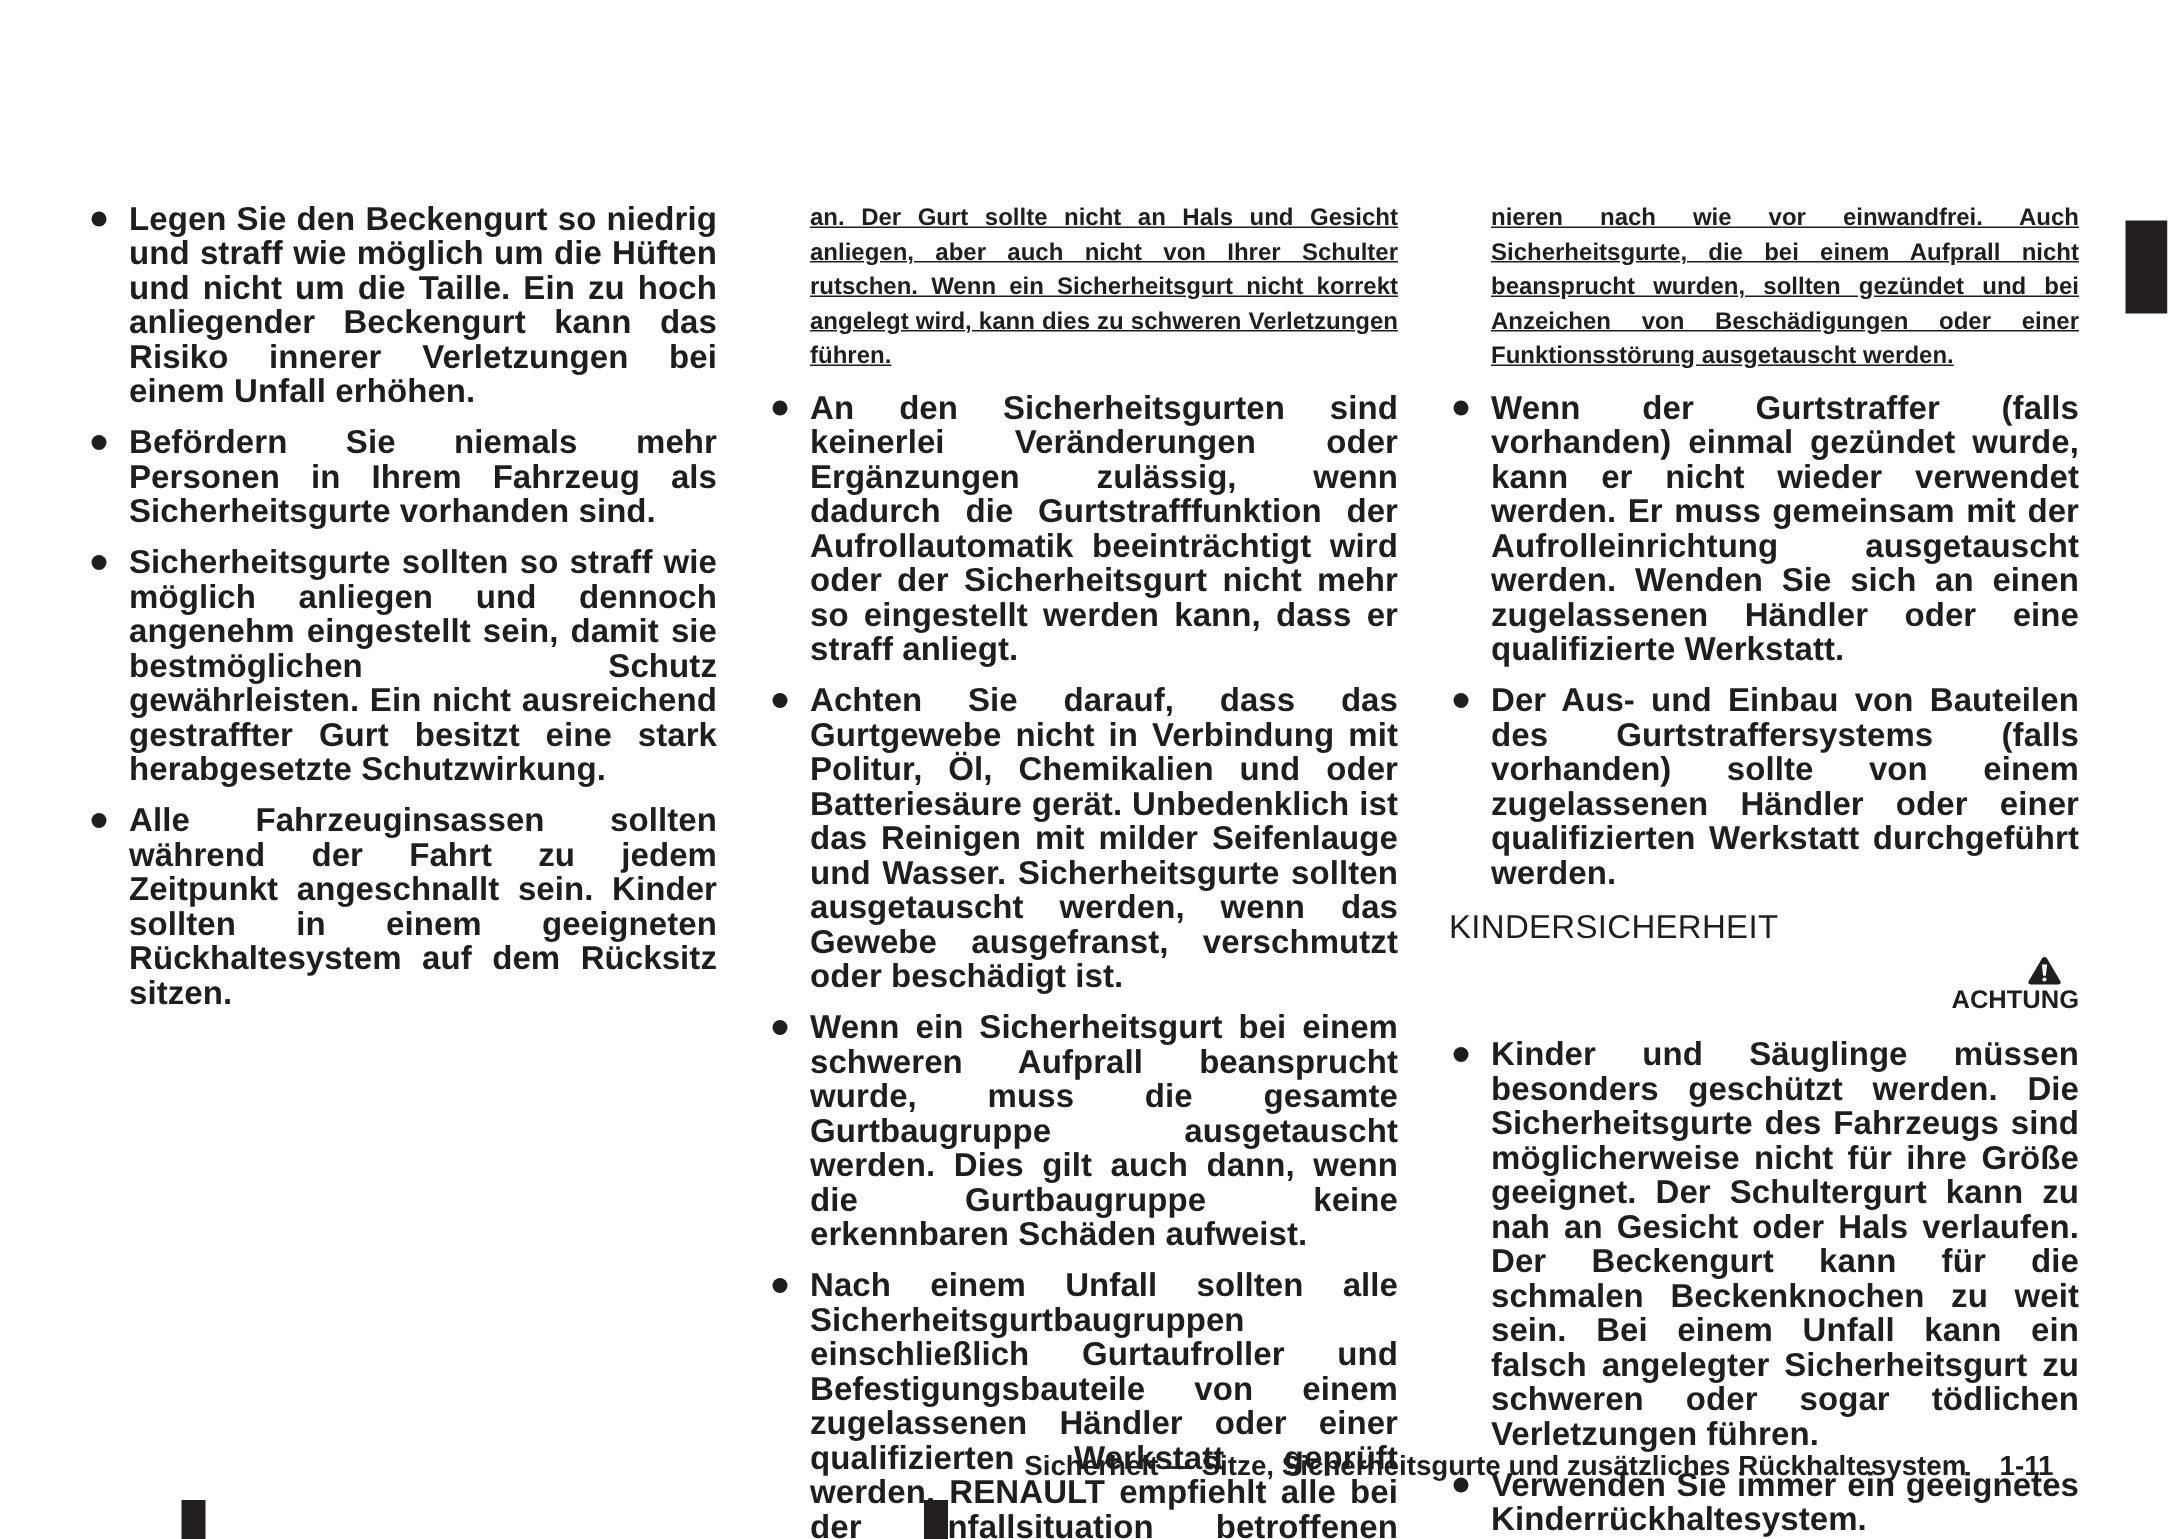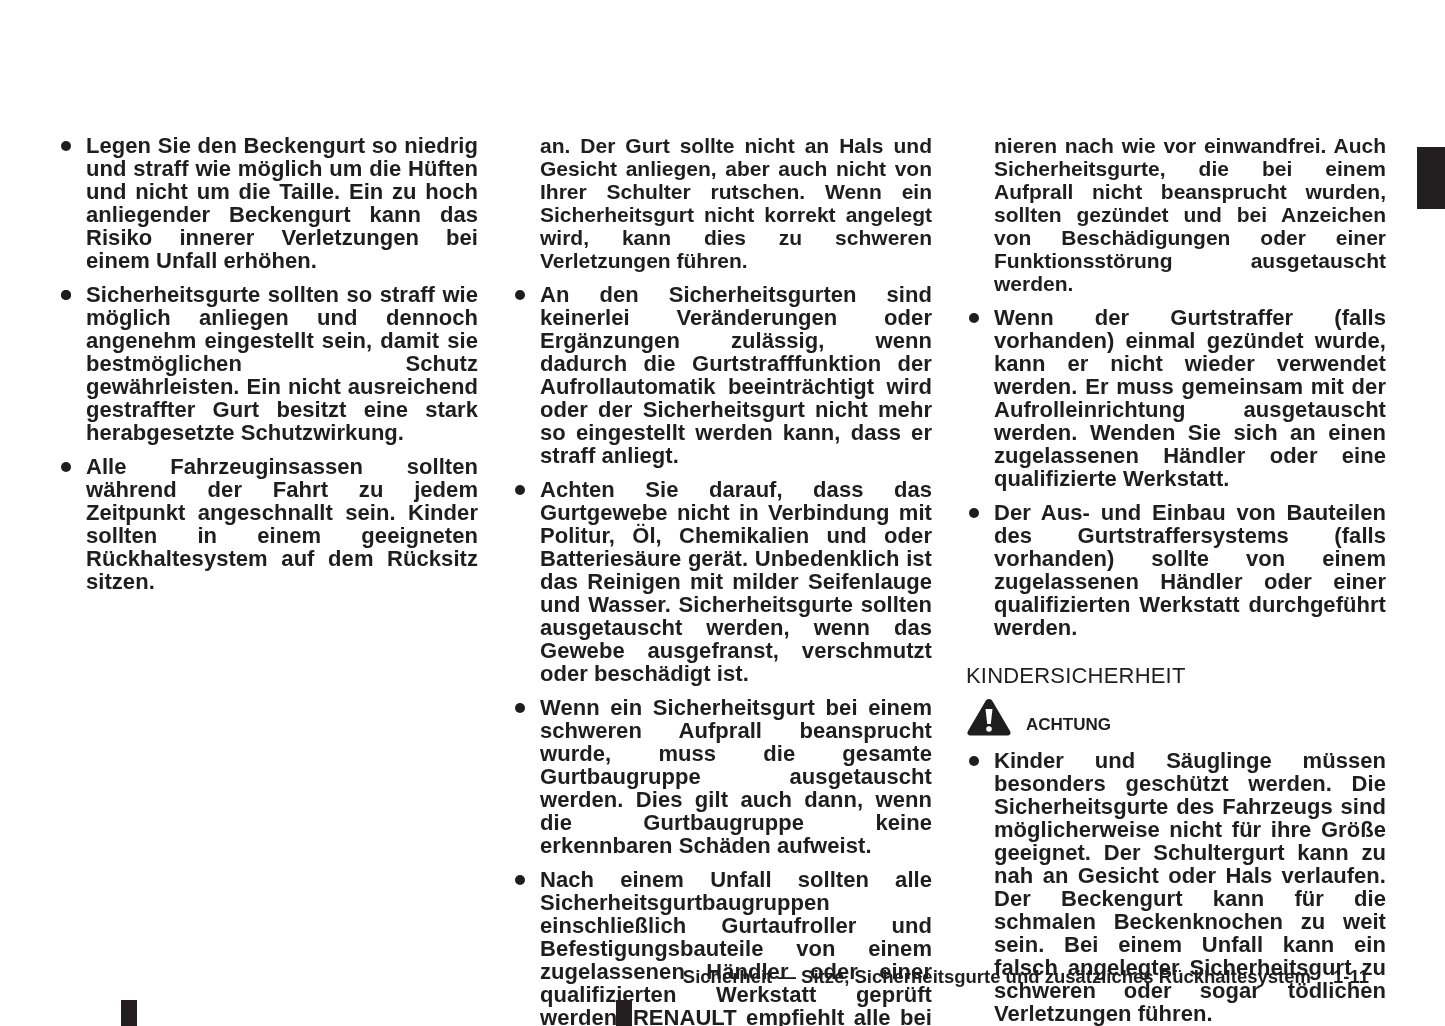--- a/index.html
+++ b/index.html
@@ -11,38 +11,38 @@
   .col1 { left: 58px; }
   .col2 { left: 512px; }
   .col3 { left: 966px; }
   .bullet {
     position: relative; padding-left: 28px; font-size: 22px; line-height: 23px;
     text-align: justify; margin: 0 0 11px 0; font-weight: 600; letter-spacing: 0.05px;
   }
   .bullet .dot {
     position: absolute; left: 3px; top: 7px; width: 10px; height: 10px; border-radius: 50%; background: #1e1e1e;
   }
-  .cont { padding-left: 28px; font-size: 21px; line-height: 23px; text-align: justify; margin: 0 0 11px 0; font-weight: 600; }
-  .section-title { font-size: 22px; font-weight: 400; margin: 24px 0 6px 0; letter-spacing: 0.2px; }
-  .warning { display: flex; align-items: flex-end; margin: 0 0 12px 0; height: 42px; }
+  .cont { padding-left: 28px; font-size: 16px; line-height: 23px; text-align: justify; margin: 0 0 11px 0; font-weight: 600; text-decoration: underline; }
+  .section-title { font-size: 22px; font-weight: 400; margin: 12px 0 6px 0; letter-spacing: 0.2px; }
+  .warning { display: flex; align-items: flex-end; margin: 0 0 12px 0; height: 42px; flex-direction: column; }
   .warning svg { width: 46px; height: 40px; }
   .warning .label { font-size: 17px; font-weight: 700; margin-left: 14px; margin-bottom: 2px; }
   .footer { position: absolute; top: 966px; right: 76px; font-size: 18.5px; font-weight: 600; white-space: nowrap; }
   .footer .page { margin-left: 22px; }
   .side-tab { position: absolute; left: 1417px; top: 147px; width: 28px; height: 62px; background: #231f20; }
   .crop-mark { position: absolute; top: 1000px; width: 16px; height: 26px; background: #231f20; }
 </style>
 </head>
 <body>
 
 <div class="side-tab"></div>
 
 <div class="col col1">
   <p class="bullet"><span class="dot"></span><span>Legen Sie den Beckengurt so niedrig und straff wie möglich um die Hüften und nicht um die Taille. Ein zu hoch anliegender Beckengurt kann das Risiko innerer Verletzungen bei einem Unfall erhöhen.</span></p>
-  <p class="bullet"><span class="dot"></span></p>
+  <p class="bullet"><span class="dot"></span><span>Befördern Sie niemals mehr Personen in Ihrem Fahrzeug als Sicherheitsgurte vorhanden sind.</span></p>
   <p class="bullet"><span class="dot"></span><span>Sicherheitsgurte sollten so straff wie möglich anliegen und dennoch angenehm eingestellt sein, damit sie bestmöglichen Schutz gewährleisten. Ein nicht ausreichend gestraffter Gurt besitzt eine stark herabgesetzte Schutzwirkung.</span></p>
   <p class="bullet"><span class="dot"></span><span>Alle Fahrzeuginsassen sollten während der Fahrt zu jedem Zeitpunkt angeschnallt sein. Kinder sollten in einem geeigneten Rückhaltesystem auf dem Rücksitz sitzen.</span></p>
 </div>
 
 <div class="col col2">
   <p class="cont">an. Der Gurt sollte nicht an Hals und Gesicht anliegen, aber auch nicht von Ihrer Schulter rutschen. Wenn ein Sicherheitsgurt nicht korrekt angelegt wird, kann dies zu schweren Verletzungen führen.</p>
   <p class="bullet"><span class="dot"></span><span>An den Sicherheitsgurten sind keinerlei Veränderungen oder Ergänzungen zulässig, wenn dadurch die Gurtstrafffunktion der Aufrollautomatik beeinträchtigt wird oder der Sicherheitsgurt nicht mehr so eingestellt werden kann, dass er straff anliegt.</span></p>
   <p class="bullet"><span class="dot"></span><span>Achten Sie darauf, dass das Gurtgewebe nicht in Verbindung mit Politur, Öl, Chemikalien und oder Batteriesäure gerät. Unbedenklich ist das Reinigen mit milder Seifenlauge und Wasser. Sicherheitsgurte sollten ausgetauscht werden, wenn das Gewebe ausgefranst, verschmutzt oder beschädigt ist.</span></p>
   <p class="bullet"><span class="dot"></span><span>Wenn ein Sicherheitsgurt bei einem schweren Aufprall beansprucht wurde, muss die gesamte Gurtbaugruppe ausgetauscht werden. Dies gilt auch dann, wenn die Gurtbaugruppe keine erkennbaren Schäden aufweist.</span></p>
   <p class="bullet"><span class="dot"></span><span>Nach einem Unfall sollten alle Sicherheitsgurtbaugruppen einschließlich Gurtaufroller und Befestigungsbauteile von einem zugelassenen Händler oder einer qualifizierten Werkstatt geprüft werden. RENAULT empfiehlt alle bei der Unfallsituation betroffenen Sicherheitsgurtbaugruppen auszutauschen, es sei denn, der Aufprall war geringfügig und die Gurte wurden nicht beschädigt und funktio-</span></p>

